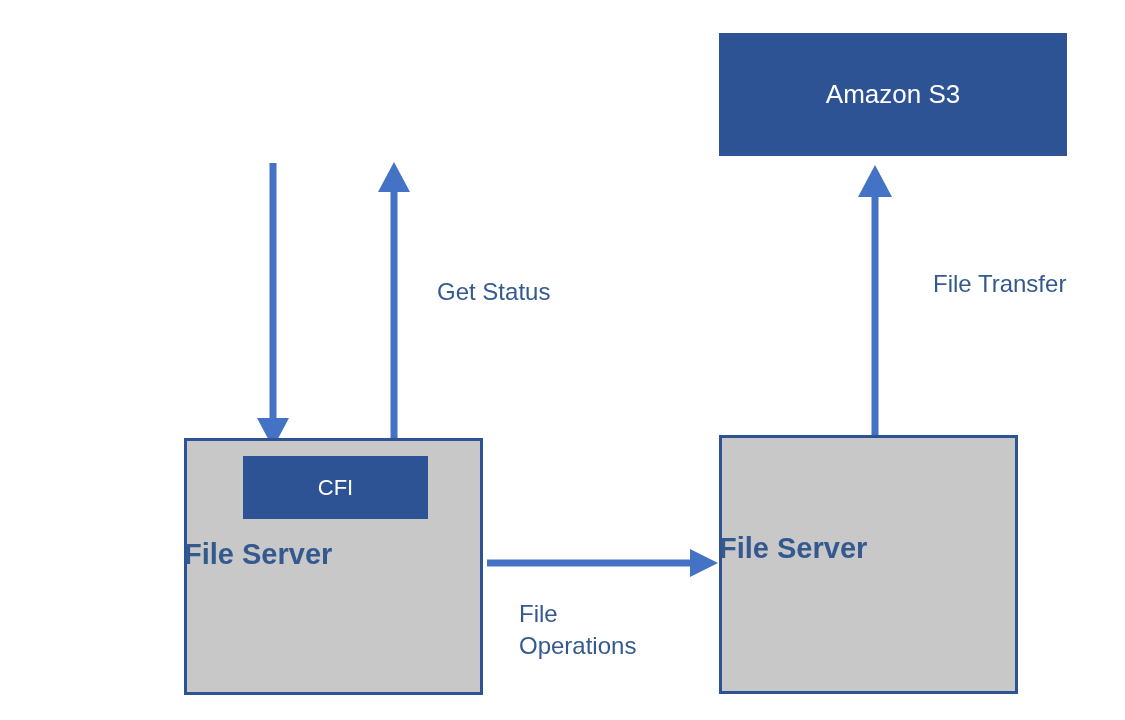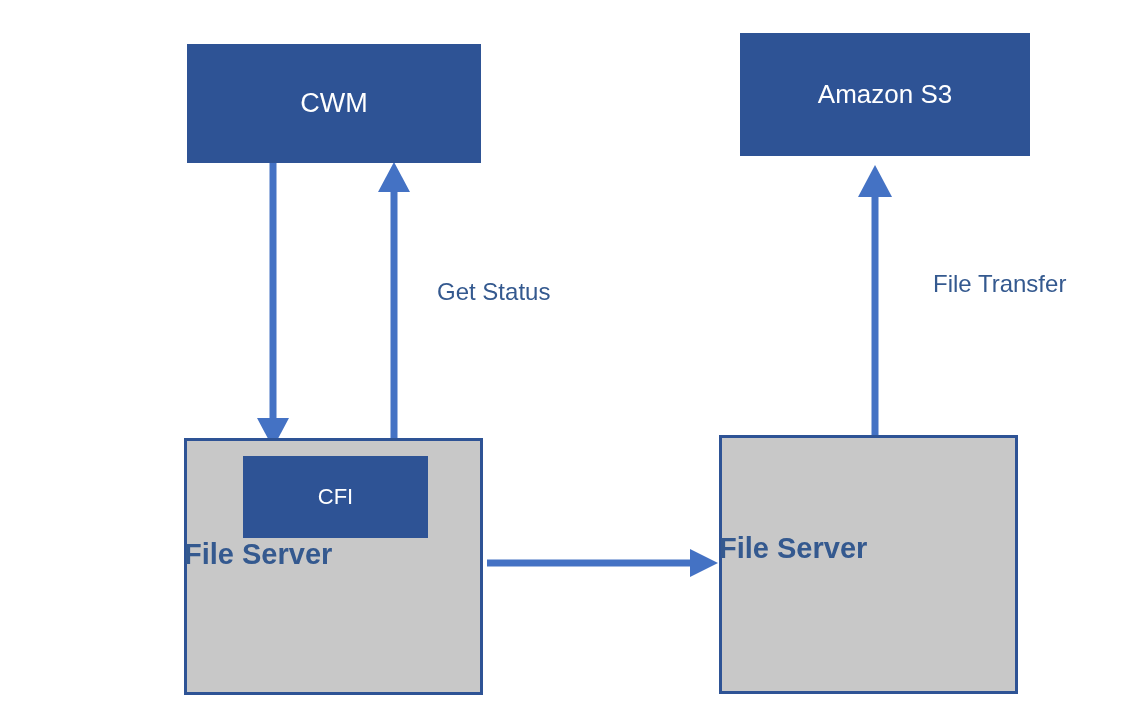--- a/index.html
+++ b/index.html
@@ -37,24 +37,24 @@
     color:#34598F;
     font-weight:400;
     white-space:pre-line;
     line-height:1.32;
   }
 
   svg.arrows{position:absolute;left:0;top:0;width:1125px;height:720px;pointer-events:none;}
 
   
   #cwm-box{left:187px;top:44px;width:294px;height:119px;font-size:27px;}
-  #s3-box{left:719px;top:33px;width:290px;height:123px;font-size:26px;margin-left:21px;}
+  #s3-box{left:719px;top:33px;width:348px;height:123px;font-size:26px;}
   #fs-left{left:184px;top:438px;width:299px;height:257px;}
   #fs-right{left:719px;top:435px;width:299px;height:259px;}
-  #cfi-box{left:243px;top:456px;width:185px;height:82px;font-size:22px;}
+  #cfi-box{left:243px;top:456px;width:185px;height:63px;font-size:22px;}
 
   #fs-left-label{left:184px;top:538px;width:299px;font-size:29px;}
   #fs-right-label{left:719px;top:532px;width:299px;font-size:29px;}
 
   #lbl-write{left:21px;top:276px;font-size:24px;}
   #lbl-status{left:437px;top:276px;font-size:24px;}
   #lbl-transfer{left:933px;top:268px;font-size:24px;}
   #lbl-fileops{left:519px;top:598px;font-size:24px;}
 </style>
 </head>
@@ -78,23 +78,20 @@
       <line x1="875" y1="443" x2="875" y2="188" stroke="#4472C4" stroke-width="7"></line>
       <polygon points="875,165 858,197 892,197" fill="#4472C4"></polygon>
     </g>
 
     <g>
       <line x1="487" y1="563" x2="700" y2="563" stroke="#4472C4" stroke-width="7"></line>
       <polygon points="718,563 690,549 690,577" fill="#4472C4"></polygon>
     </g>
   </svg>
 
-  <div class="node node-blue" id="cwm-box">
-    <span>CWM</span>
-  </div>
 
   <div class="node node-blue" id="s3-box">
     <span>Amazon S3</span>
   </div>
 
   <div class="node node-gray" id="fs-left"></div>
 
   <div class="node node-gray" id="fs-right"></div>
 
   <div class="node node-blue" id="cfi-box">
@@ -103,14 +100,16 @@
 
   <div class="server-label" id="fs-left-label">File Server</div>
 
   <div class="server-label" id="fs-right-label">File Server</div>
 
 
   <div class="edge-label" id="lbl-transfer">File Transfer</div>
 
   <div class="edge-label" id="lbl-status">Get Status</div>
 
+  <div class="edge-label" id="lbl-fileops">File
+Operations</div>
 
 </div>
 
 </body></html>

